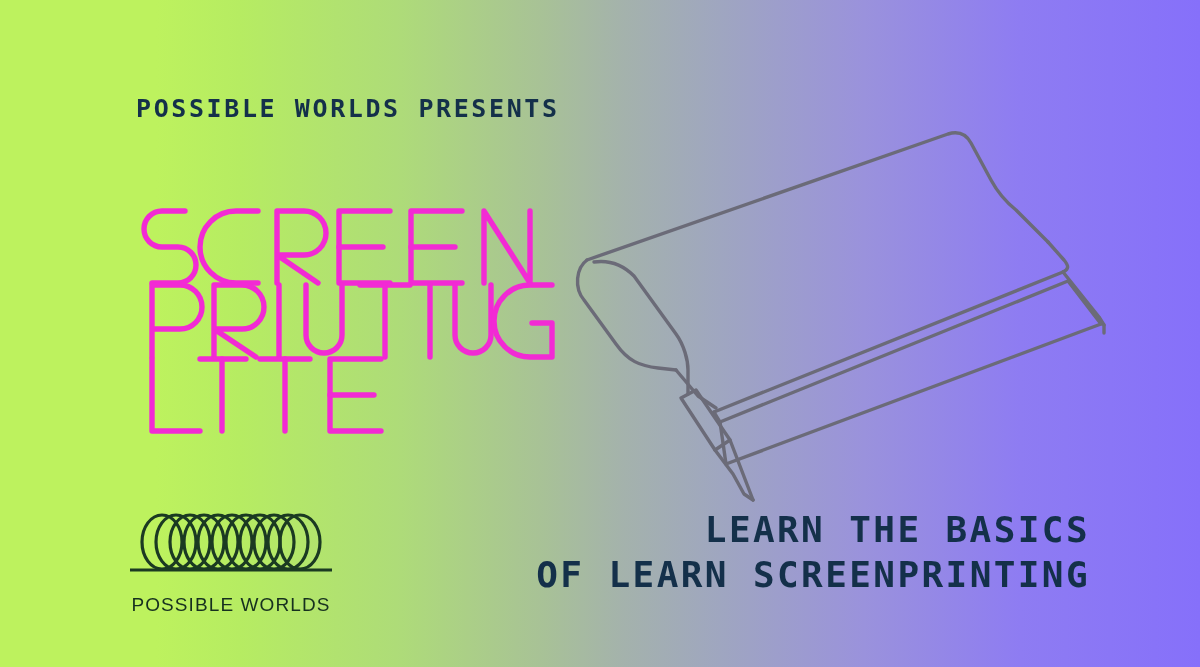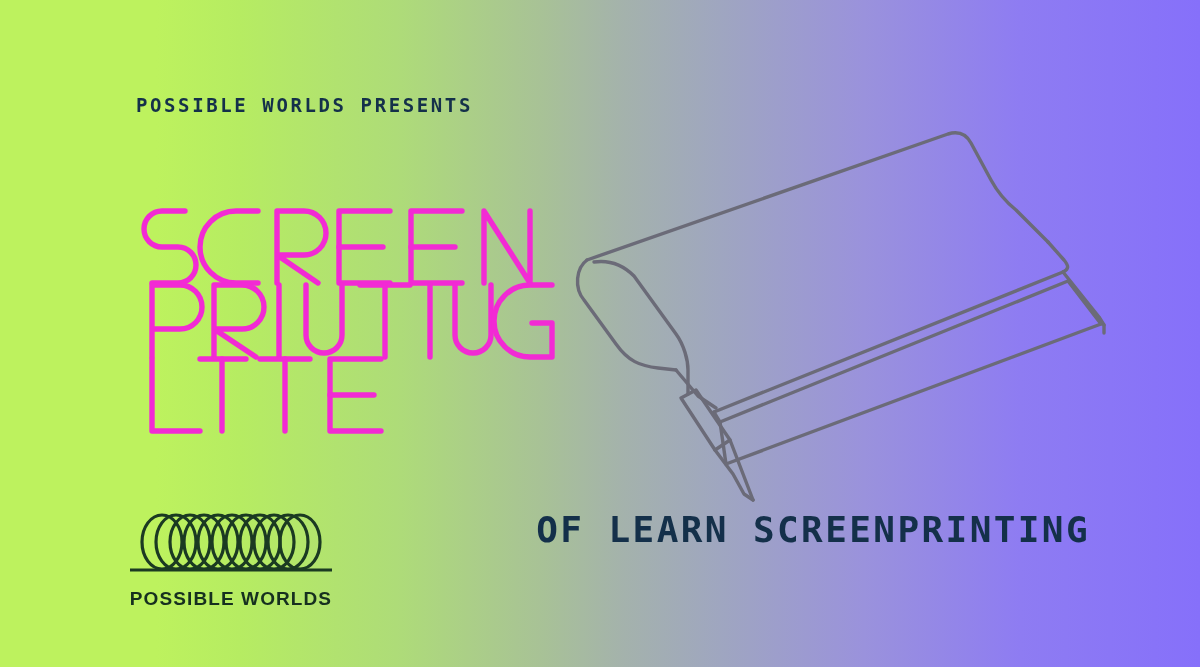--- a/index.html
+++ b/index.html
@@ -25,21 +25,21 @@
       #8e7cf2 85%,
       #8670fa 100%);
   }
 
   
   .eyebrow {
     position: absolute;
     left: 136px;
     top: 94px;
     font-family: "DejaVu Sans Mono", monospace;
-    font-size: 19px;
+    font-size: 25px;
     font-weight: bold;
     letter-spacing: 2.6px;
     color: #14304a;
     white-space: nowrap;
   }
 
   
   #title-svg {
     position: absolute;
     left: 138px;
@@ -106,24 +106,24 @@
   }
   #logo-mark ellipse, #logo-mark line {
     fill: none;
     stroke: #1b3a22;
     stroke-width: 3.2;
   }
   .logo-word {
     display: block;
     text-align: center;
     width: 210px;
-    margin-top: 8px;
+    margin-top: 14px;
     font-family: "Liberation Sans", sans-serif;
     font-size: 19px;
-    font-weight: bold;
+    font-weight: normal;
     letter-spacing: 1.1px;
     color: #16301f;
     white-space: nowrap;
   }
 </style>
 </head>
 <body>
 
 <div id="poster">
 
@@ -221,20 +221,21 @@
 
     <path d="M 166 300 L 172 310"></path>
 
     <path d="M 133 286 L 148 278 L 182 328 L 167 338 Z"></path>
 
     <path d="M 167 338 L 185 362 L 196 382 L 205 388"></path>
     <path d="M 182 328 L 205 388"></path>
   </svg>
 
   <div class="tagline">
+    <div>LEARN THE BASICS</div>
     <div>OF LEARN SCREENPRINTING</div>
   </div>
 
   <div id="logo">
     <svg id="logo-mark" viewBox="0 0 210 72">
       <ellipse cx="36" cy="34" rx="20" ry="27"></ellipse>
       <ellipse cx="50" cy="34" rx="20" ry="27"></ellipse>
       <ellipse cx="64" cy="34" rx="20" ry="27"></ellipse>
       <ellipse cx="78" cy="34" rx="20" ry="27"></ellipse>
       <ellipse cx="92" cy="34" rx="20" ry="27"></ellipse>

